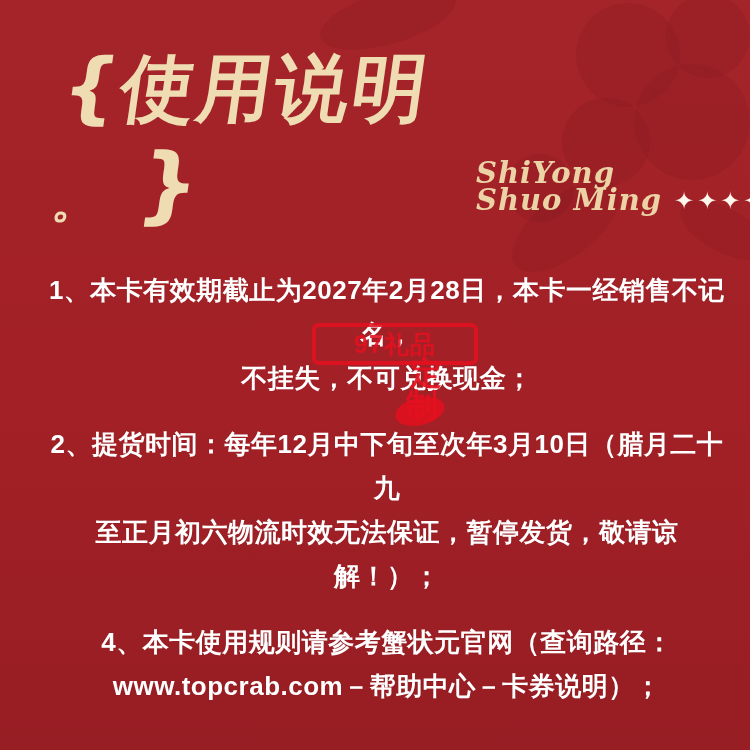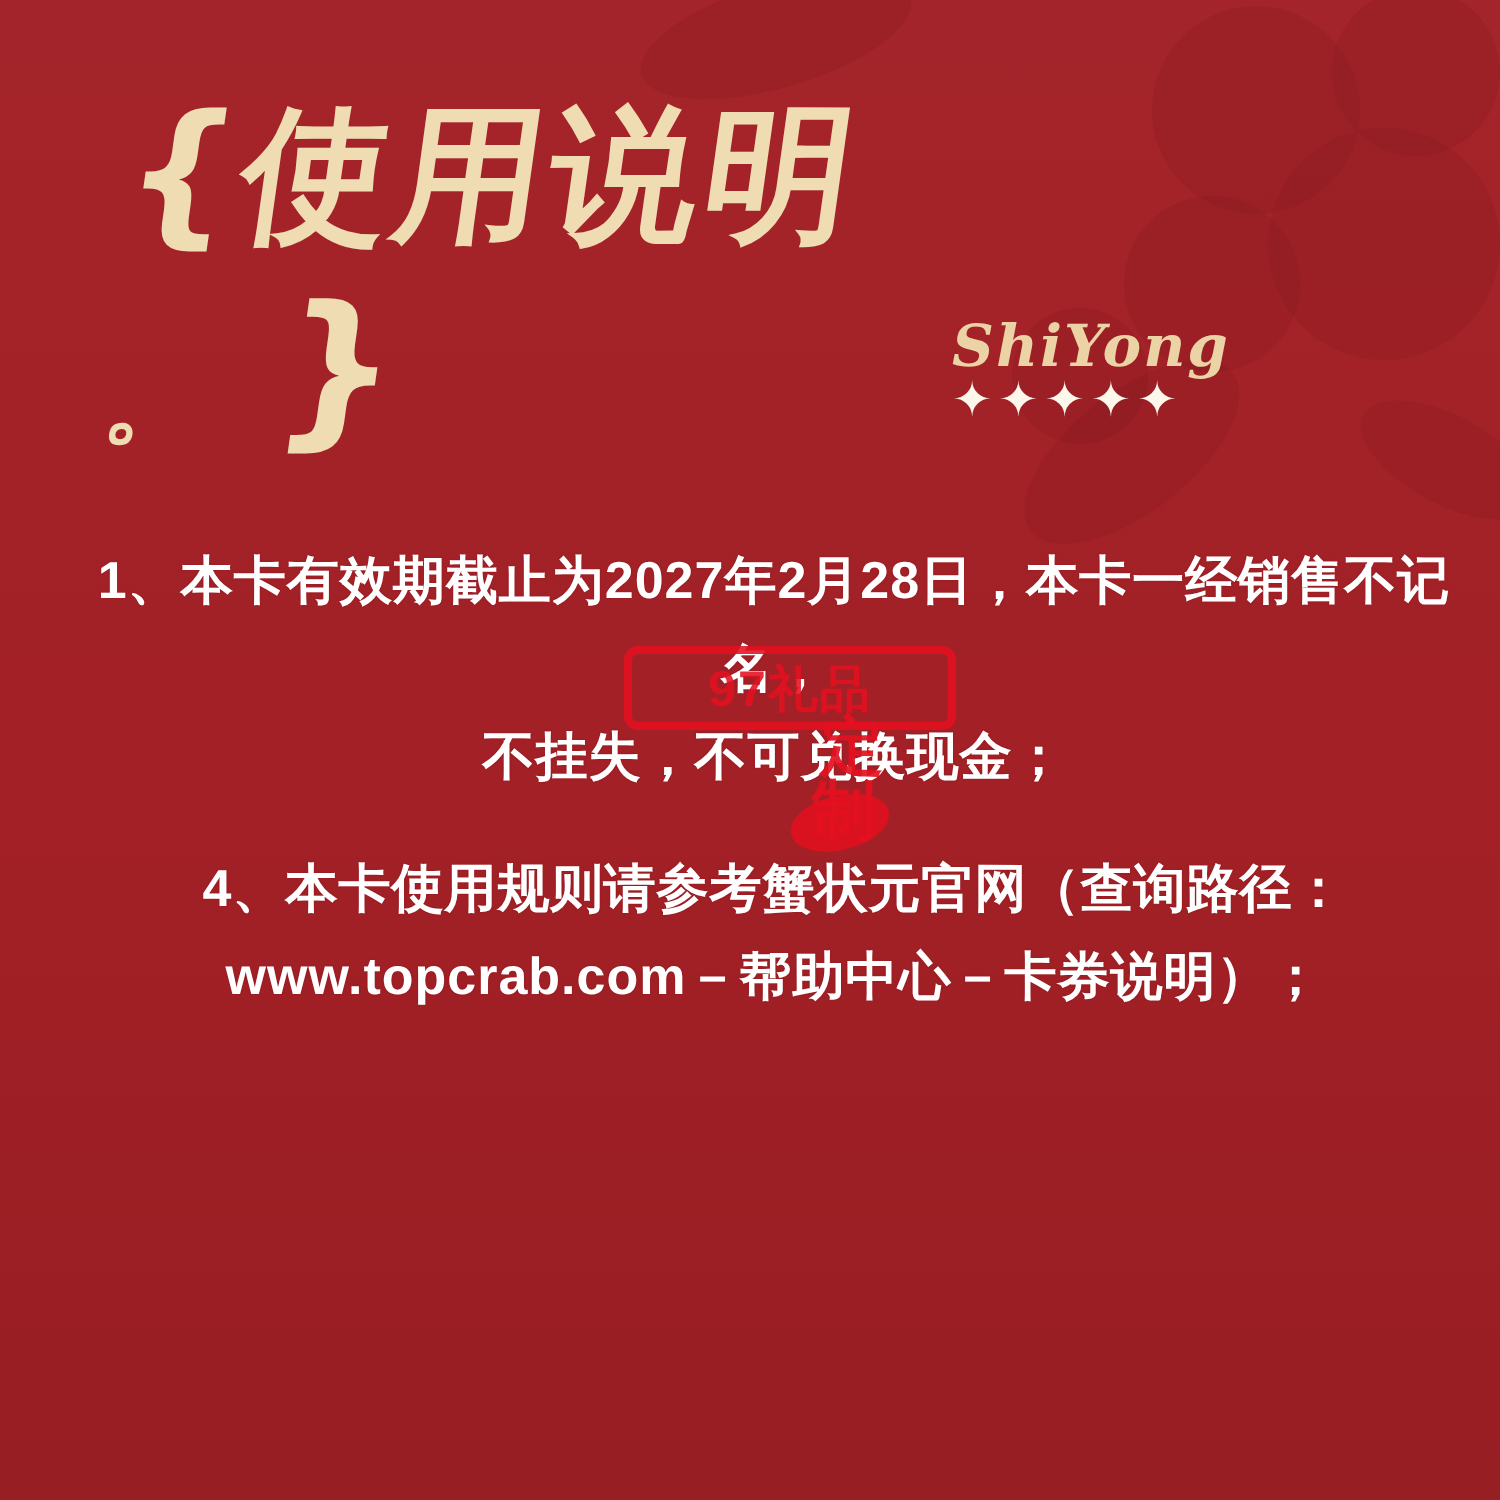--- a/index.html
+++ b/index.html
@@ -185,27 +185,30 @@
     </div>
     <div class="title-line2">
       <span class="period">。</span>
       <span class="brace">}</span>
     </div>
   </div>
 
   <div class="subtitle-block">
     <div class="subtitle-line">ShiYong</div>
     <div class="subtitle-row">
+      <span class="subtitle-line">Shuo Ming</span>
       <span class="subtitle-stars">✦✦✦✦✦</span>
     </div>
   </div>
 
   <div class="instructions">
     <p class="instruction">1、本卡有效期截止为2027年2月28日，本卡一经销售不记名，
 不挂失，不可兑换现金；</p>
+    <p class="instruction">2、提货时间：每年12月中下旬至次年3月10日（腊月二十九
+至正月初六物流时效无法保证，暂停发货，敬请谅解！）；</p>
     <p class="instruction">4、本卡使用规则请参考蟹状元官网（查询路径：
 www.topcrab.com－帮助中心－卡券说明）；</p>
 
   </div>
 
   <div class="watermark">
     <div class="wm-box">97礼品</div>
     <div class="wm-ding">定</div>
     <div class="wm-blob"></div>
     <div class="wm-zhi">制</div>

